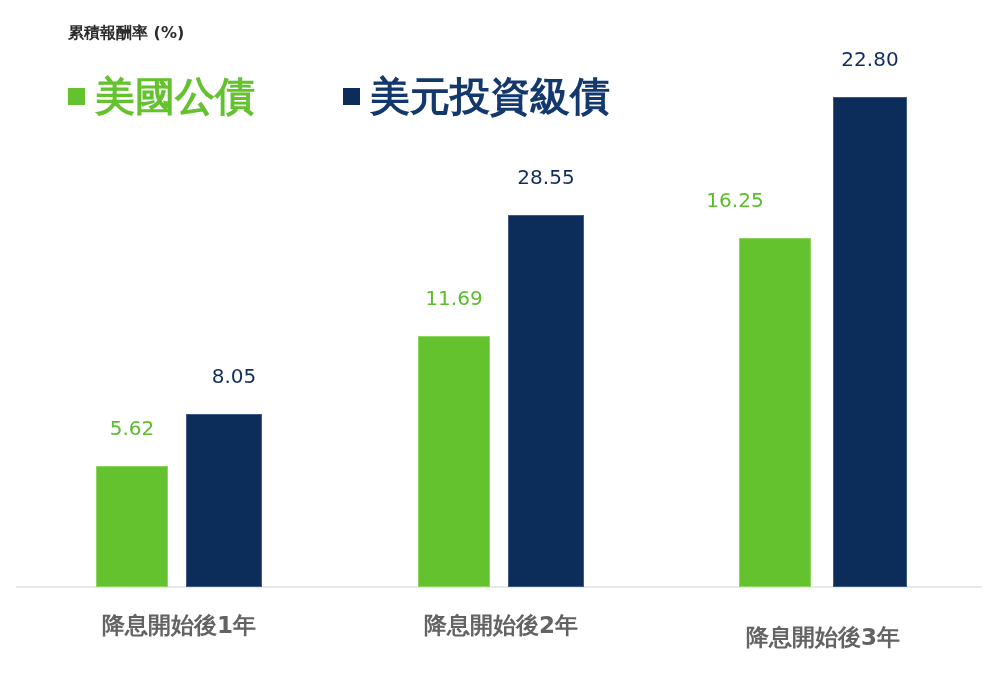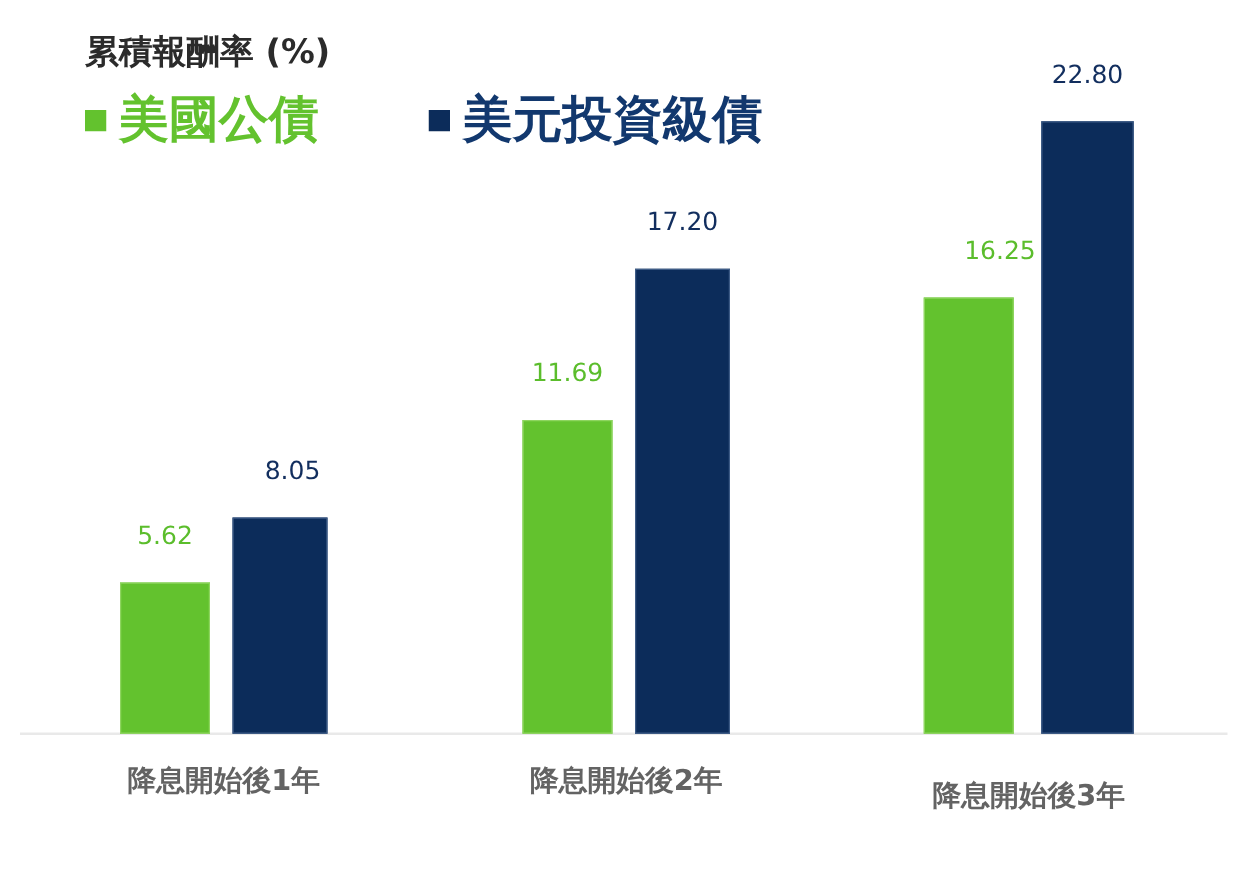--- a/index.html
+++ b/index.html
@@ -20,21 +20,21 @@
     left: 0; top: 0;
     width: 1000px;
     height: 698px;
   }
 
   
   .chart-title {
     position: absolute;
     left: 68px;
     top: 23px;
-    font-size: 27px;
+    font-size: 16px;
     font-weight: bold;
     color: #2b2b2b;
     letter-spacing: 0px;
     white-space: nowrap;
   }
 
   
   .legend {
     position: absolute;
     left: 68px;
@@ -142,24 +142,24 @@
     <div class="bar series-0" style="left:96px; width:72px; top:466px; height:121px;"></div>
     <div class="bar-label series-0" style="left:96px; width:72px; top:418px;">5.62</div>
 
     <div class="bar series-1" style="left:186px; width:76px; top:414px; height:173px;"></div>
     <div class="bar-label series-1" style="left:196px; width:76px; top:366px;">8.05</div>
 
     <div class="bar series-0" style="left:418px; width:72px; top:336px; height:251px;"></div>
     <div class="bar-label series-0" style="left:410px; width:88px; top:288px;">11.69</div>
 
     <div class="bar series-1" style="left:508px; width:76px; top:215px; height:372px;"></div>
-    <div class="bar-label series-1" style="left:502px; width:88px; top:167px;">17.20</div>
+    <div class="bar-label series-1" style="left:502px; width:88px; top:167px;">28.55</div>
 
     <div class="bar series-0" style="left:739px; width:72px; top:238px; height:349px;"></div>
-    <div class="bar-label series-0" style="left:756px; width:88px; top:190px;">16.25</div>
+    <div class="bar-label series-0" style="left:691px; width:88px; top:190px;">16.25</div>
 
     <div class="bar series-1" style="left:833px; width:74px; top:97px; height:490px;"></div>
     <div class="bar-label series-1" style="left:826px; width:88px; top:49px;">22.80</div>
 
     <div class="cat-label" style="left:29px; width:300px;">降息開始後1年</div>
     <div class="cat-label" style="left:351px; width:300px;">降息開始後2年</div>
     <div class="cat-label" style="left:673px; width:300px;margin-top:12px;">降息開始後3年</div>
 
   </div>
 </div>

